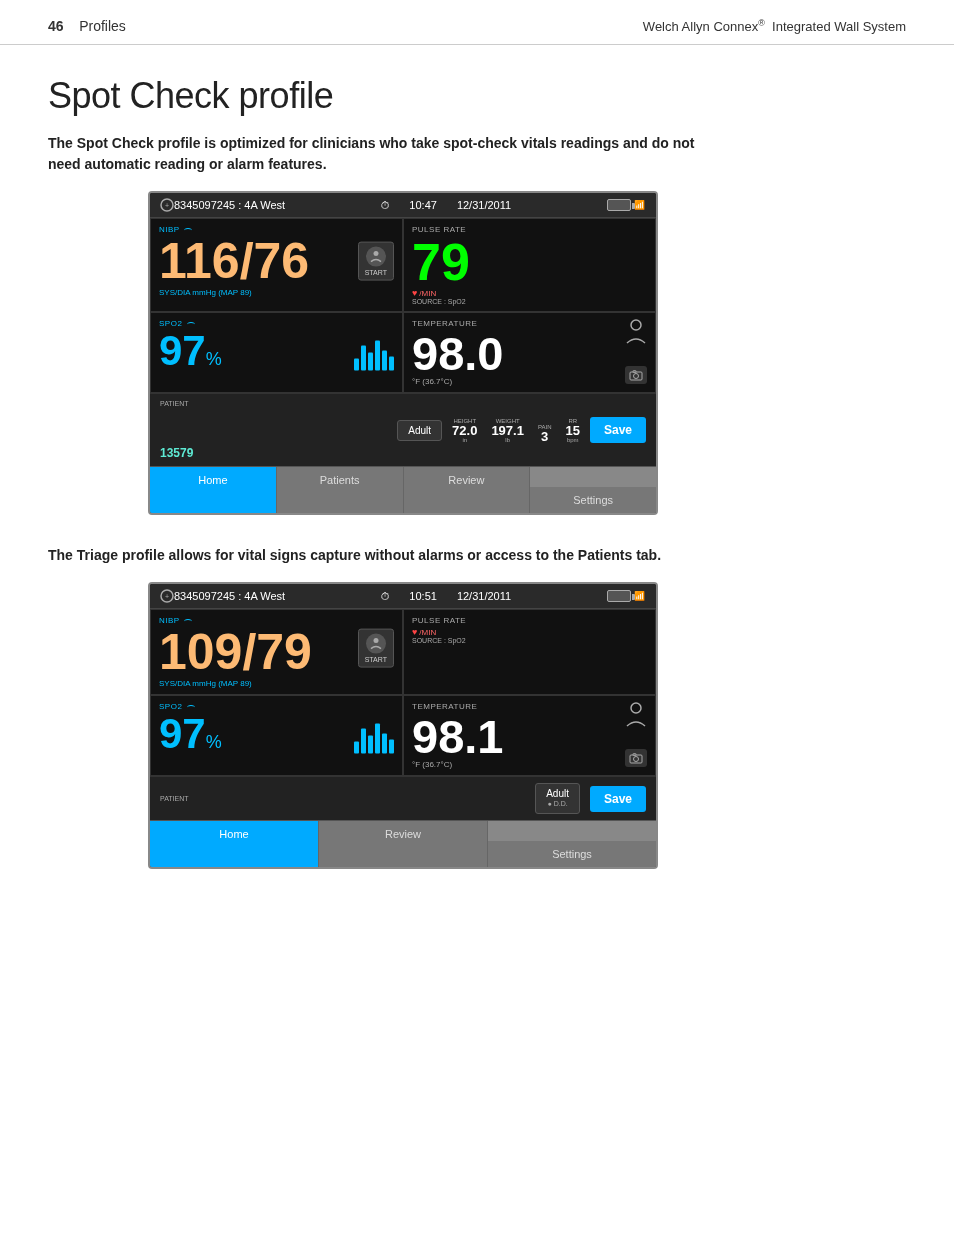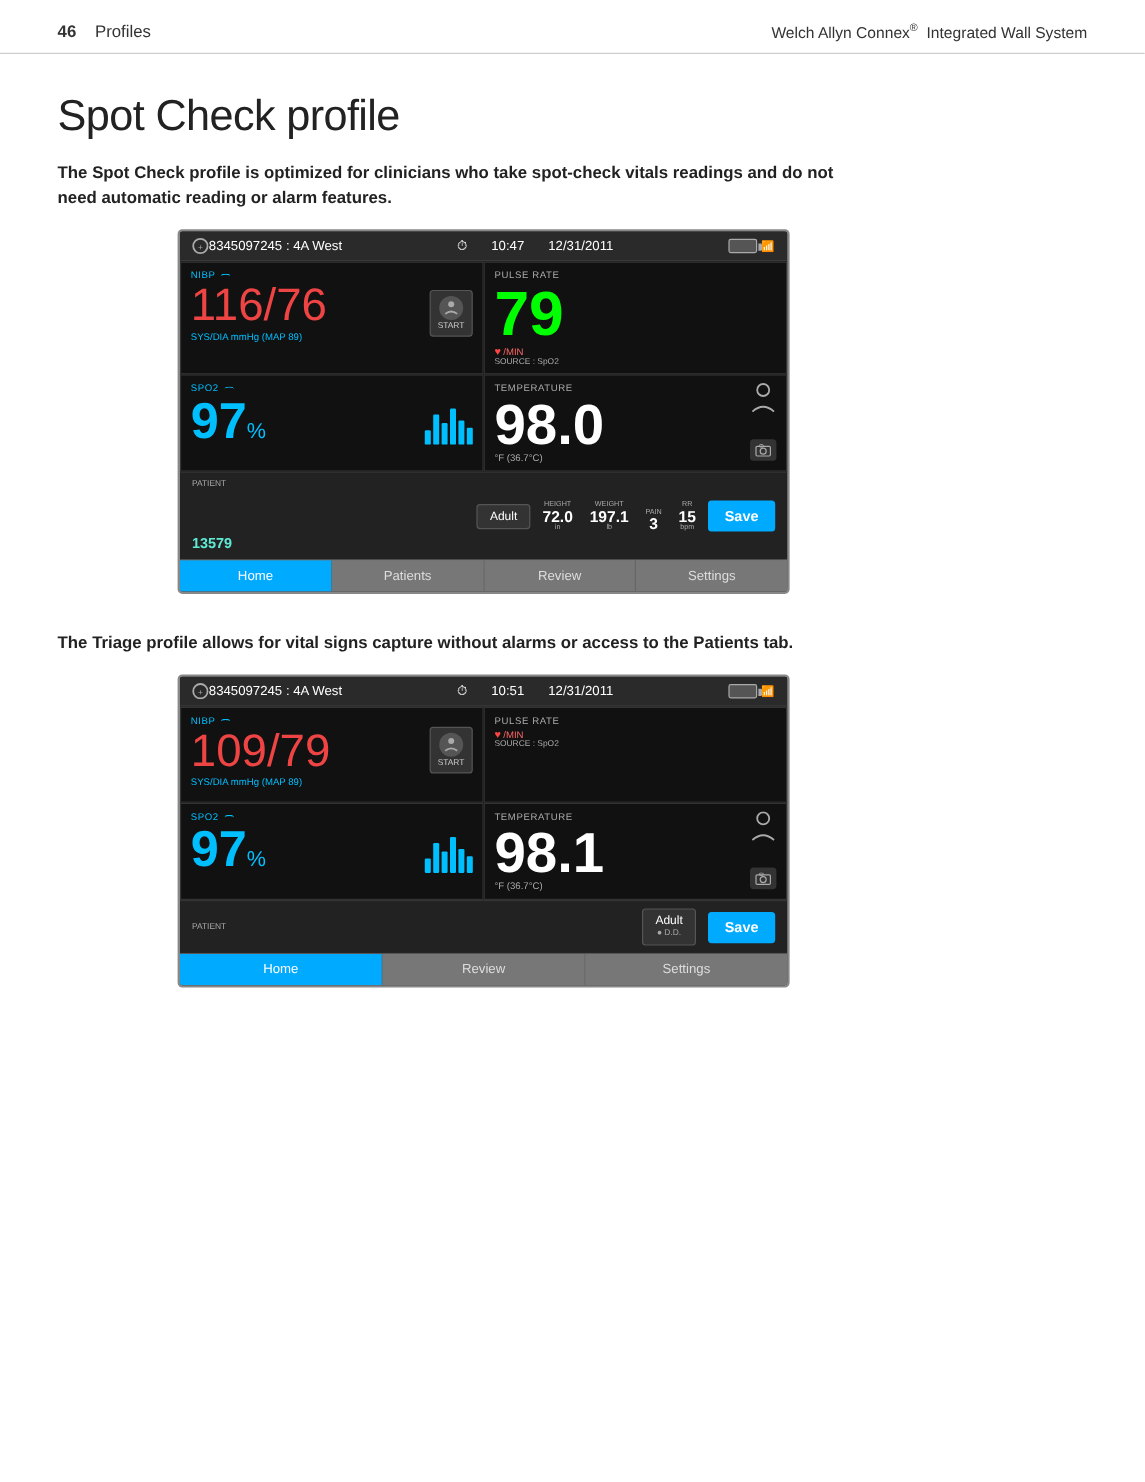--- a/index.html
+++ b/index.html
@@ -149,23 +149,23 @@
       display: inline-block;
       width: 8px;
       height: 5px;
       border-top: 1.5px solid #00bfff;
       border-radius: 50% 50% 0 0;
       margin-left: 2px;
       vertical-align: middle;
     }
 
     .nibp-value {
-      font-size: 38px;
-      font-weight: normal;
-      color: #ef4444;
+      font-size: 50px;
+      font-weight: bold;
+      color: #fdba74;
       line-height: 1;
       margin-bottom: 2px;
     }
     .nibp-sub {
       font-size: 8px;
       color: #00bfff;
     }
 
     .start-btn {
       position: absolute;
@@ -362,20 +362,21 @@
     .nav-tab {
       flex: 1;
       text-align: center;
       padding: 7px 0;
       font-size: 11px;
       color: #fff;
       border-right: 1px solid #666;
     }
     .nav-tab:last-child {
       border-right: none;
+      margin-top: 20px;
     }
     .nav-tab.active {
       background: #00aaff;
       color: #fff;
     }
     .nav-tab.inactive {
       background: #777;
       color: #ddd;
     }
   </style>

